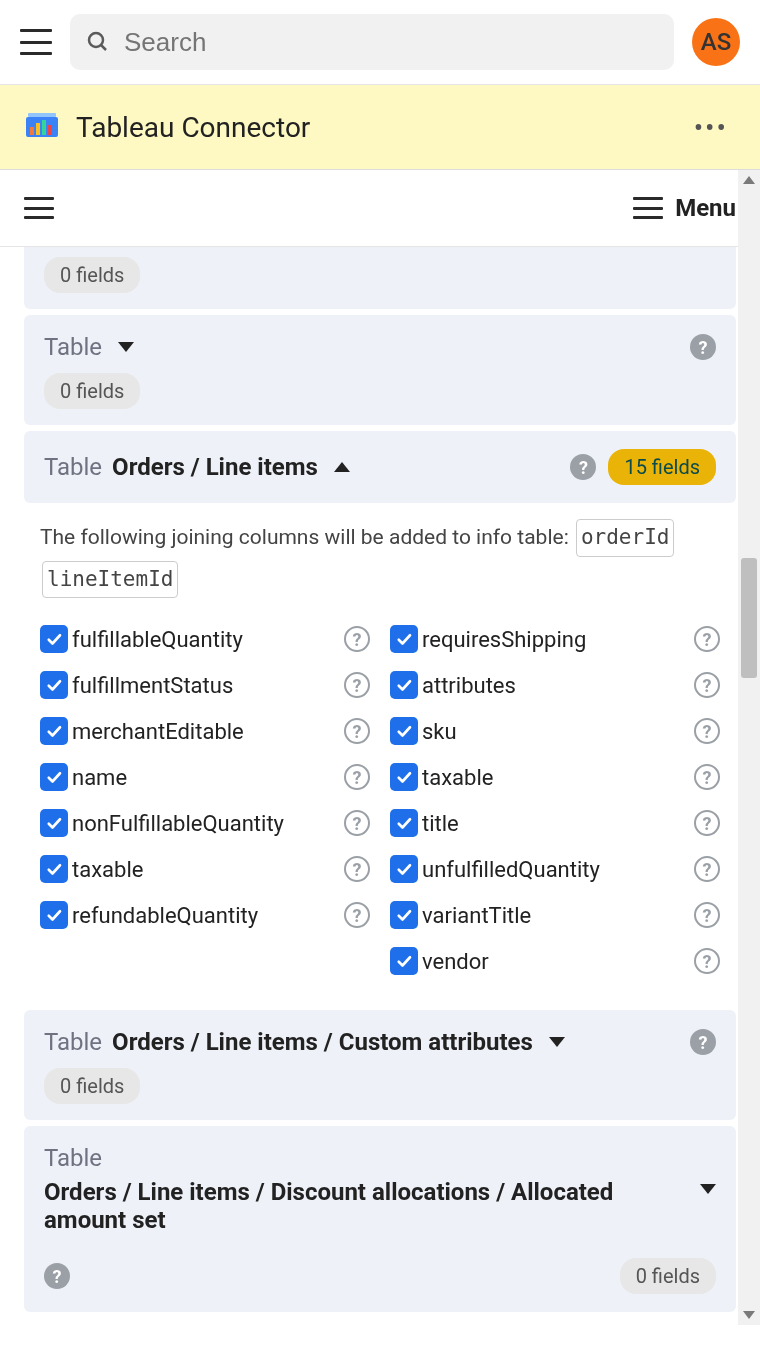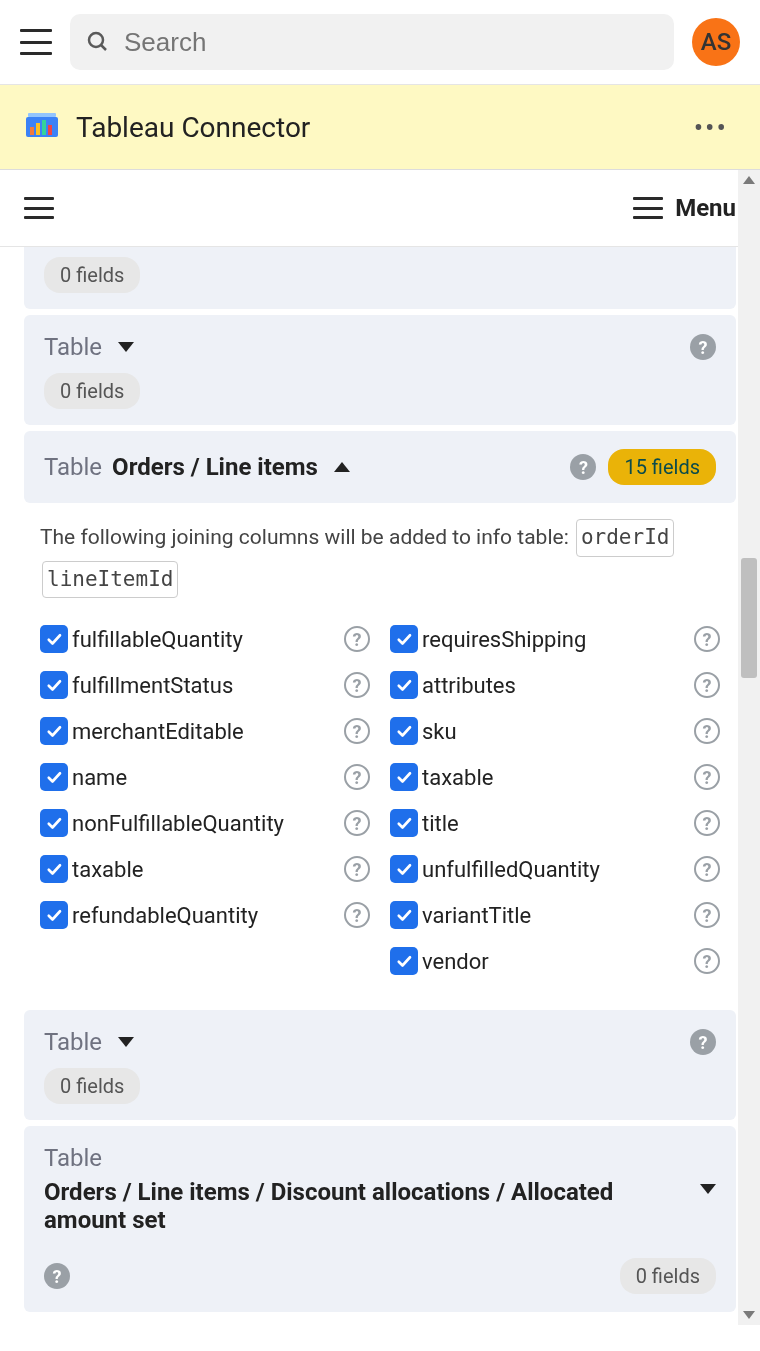--- a/index.html
+++ b/index.html
@@ -497,20 +497,21 @@
                 <div class="field-label">vendor</div>
                 <span class="help-circle">?</span>
               </div>
             </div>
         </div>
       </div>
 
       <div class="table-card">
         <div class="table-header-row">
           <span class="table-prefix">Table</span>
+          <span class="table-name">Orders / Line items / Custom attributes</span>
           <span class="caret down"></span>
           <div class="header-right">
             <span class="help-circle">?</span>
           </div>
         </div>
         <span class="field-badge">0 fields</span>
       </div>
 
       <div class="table-card">
         <div class="table-header-row">

